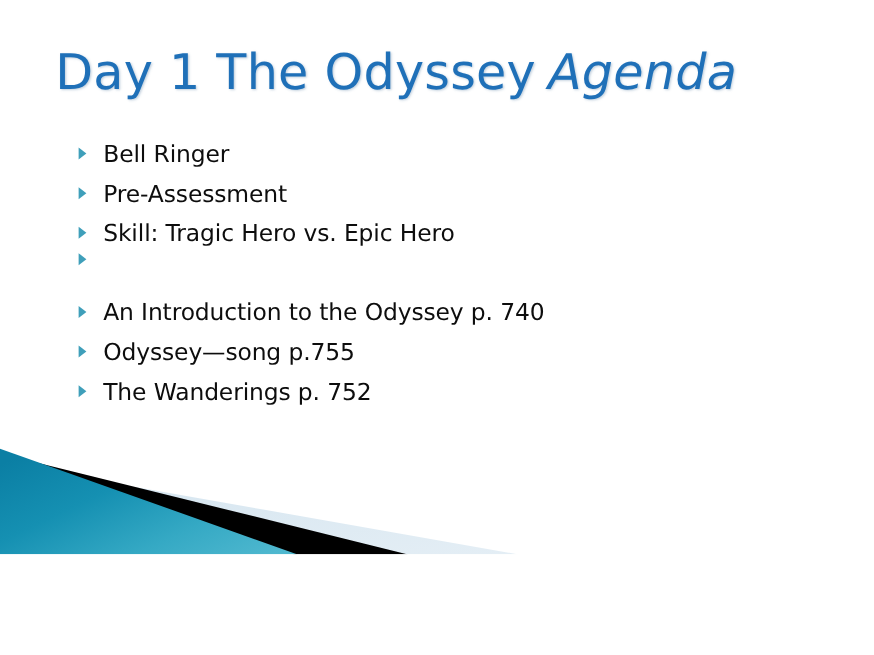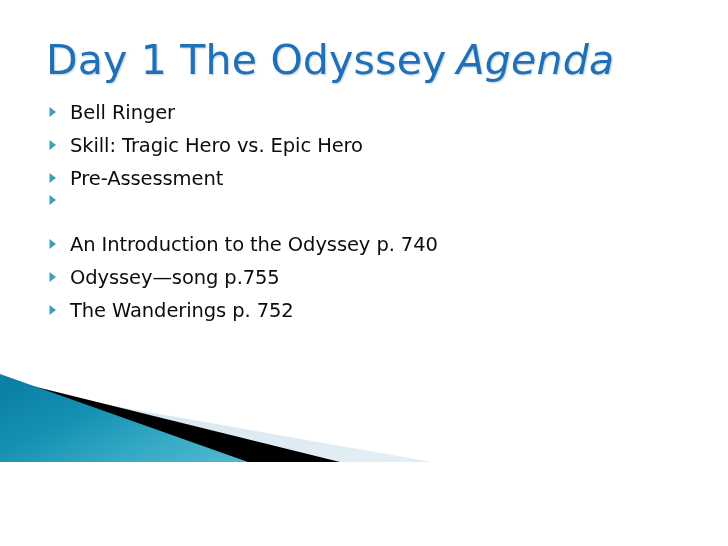--- a/index.html
+++ b/index.html
@@ -42,21 +42,21 @@
     padding-left: 10px;
   }
 
   
   .bullet-list {
     position: absolute;
     left: 48px;
     top: 96px;
     width: 640px;
     list-style: none;
-    margin: 0;
+    margin: 16px;
     padding: 0;
   }
   .bullet-row {
     display: flex;
     align-items: baseline;
     height: 33px;
   }
   .bullet-icon {
     flex: 0 0 auto;
     width: 22px;
@@ -104,30 +104,30 @@
       </span>
       <span class="bullet-label">Bell Ringer</span>
     </li>
 
     <li class="bullet-row">
       <span class="bullet-icon">
         <svg width="10" height="12" viewBox="0 0 10 12" aria-hidden="true">
           <path d="M1.5 1 L8 6 L1.5 11 Z" fill="#3f9fba"></path>
         </svg>
       </span>
-      <span class="bullet-label">Skill: Tragic Hero vs. Epic Hero</span>
+      <span class="bullet-label">Pre-Assessment</span>
     </li>
 
     <li class="bullet-row">
       <span class="bullet-icon">
         <svg width="10" height="12" viewBox="0 0 10 12" aria-hidden="true">
           <path d="M1.5 1 L8 6 L1.5 11 Z" fill="#3f9fba"></path>
         </svg>
       </span>
-      <span class="bullet-label">Pre-Assessment</span>
+      <span class="bullet-label">Skill: Tragic Hero vs. Epic Hero</span>
     </li>
 
 
 
     <li class="bullet-row">
       <span class="bullet-icon">
         <svg width="10" height="12" viewBox="0 0 10 12" aria-hidden="true">
           <path d="M1.5 1 L8 6 L1.5 11 Z" fill="#3f9fba"></path>
         </svg>
       </span>

